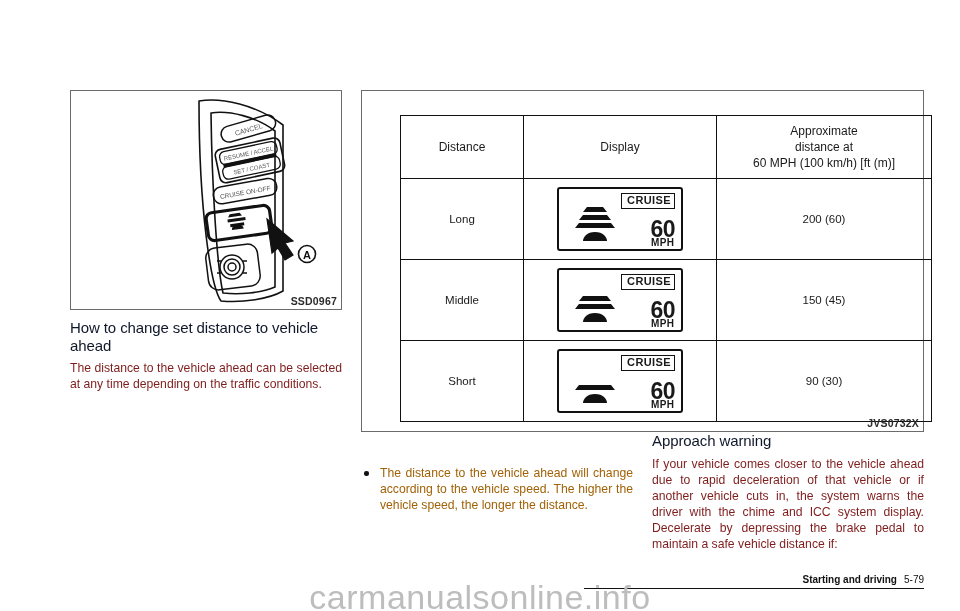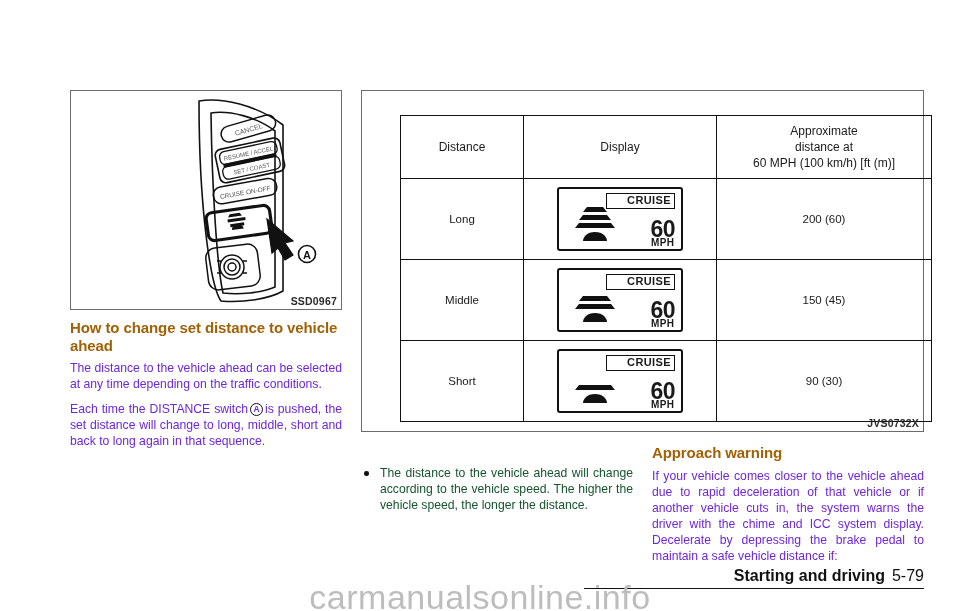--- a/index.html
+++ b/index.html
@@ -51,63 +51,63 @@
   table.dist td{height:78px;font-size:11.5px;}
   .c1{width:106px;margin-left:31px;} .c2{width:176px;} .c3{width:198px;}
 
   
   .meter{
     width:122px;height:60px;border:2.2px solid #111;border-radius:3px;
     margin:0 auto;position:relative;background:#fff;
   }
   .cruise{
     position:absolute;right:6px;top:4px;
-    border:1.6px solid #111;padding:0px 3px 1px 20px;
+    border:1.6px solid #111;padding:0px 3px 1px 5px;
     font-size:11px;font-weight:bold;letter-spacing:.4px;line-height:1.15;
     font-family:"Liberation Sans", sans-serif;
   }
   .spd{
     position:absolute;right:6px;bottom:2px;text-align:right;line-height:.82;
   }
   .spd .num{font-size:23px;font-weight:bold;letter-spacing:-.5px;display:block;}
   .spd .unit{font-size:10px;font-weight:bold;letter-spacing:.4px;display:block;text-align:center;}
   .veh{
     position:absolute;left:10px;bottom:5px;width:52px;height:40px;
   }
 
   
   h2.head{
-    font-size:15px;font-weight:bold;line-height:1.18;
-    margin:9px 0 7px 0;color:#a16207;letter-spacing:-.1px;
+    font-size:15px;font-weight:normal;line-height:1.18;
+    margin:9px 0 7px 0;color:#0f172a;letter-spacing:-.1px;
   }
   p.body{
     font-size:12.2px;line-height:1.31;margin:0 0 9px 0;
-    text-align:justify;color:#6d28d9;
+    text-align:justify;color:#7f1d1d;
   }
   p.body.last{margin-bottom:0;}
   ul.bul{list-style:none;margin:9px 0 0 0;padding:0;}
   ul.bul li{
     font-size:12.2px;line-height:1.31;text-align:justify;
-    position:relative;padding-left:19px;margin-bottom:8px;color:#14532d;margin-top:20px;
+    position:relative;padding-left:19px;margin-bottom:8px;color:#a16207;margin-top:20px;
   }
   ul.bul li::before{
     content:"";position:absolute;left:3px;top:5px;
     width:4.5px;height:4.5px;border-radius:50%;background:#111;
   }
   .amark{
     display:inline-block;border:1.2px solid #111;border-radius:50%;
     width:11px;height:11px;line-height:10px;font-size:8.5px;
     text-align:center;font-weight:bold;vertical-align:1px;
     margin:0 2px;
   }
 
   
   .footer{
     position:absolute;right:36px;bottom:26px;
-    font-size:16px;color:#111;white-space:nowrap;
+    font-size:10px;color:#111;white-space:nowrap;
   }
   .footer .ttl{font-weight:bold;}
   .footer .pg{font-weight:normal;margin-left:7px;}
   .footrule{
     position:absolute;right:36px;bottom:22px;width:340px;height:1px;
     background:#111;
   }
   .watermark{
     position:absolute;left:0;right:0;bottom:-6px;text-align:center;
     font-size:34px;color:#bdbdbd;letter-spacing:.5px;
@@ -178,21 +178,20 @@
           <path d="M150 170 h-4 M150 182 h-4 M172 170 h4 M172 182 h4"></path>
         </g>
       </svg>
       <div class="figcap">SSD0967</div>
     </div>
 
     <h2 class="head">How to change set distance to vehicle ahead</h2>
 
     <p class="body">The distance to the vehicle ahead can be selected at any time depending on the traffic conditions.</p>
 
-    <p class="body last"><span>Each time the DISTANCE switch</span><span class="amark">A</span><span>is pushed, the set distance will change to long, middle, short and back to long again in that sequence.</span></p>
   </div>
 
   <div class="fig-table">
     <table class="dist">
       <thead>
         <tr>
           <th class="c1">Distance</th>
           <th class="c2">Display</th>
           <th class="c3 hdr3">
             <span>Approximate</span><br>
@@ -270,21 +269,21 @@
     </table>
     <div class="figcap">JVS0732X</div>
   </div>
 
   <div class="col" style="left:361px;top:446px;width:272px;">
     <ul class="bul">
       <li>The distance to the vehicle ahead will change according to the vehicle speed. The higher the vehicle speed, the longer the distance.</li>
     </ul>
   </div>
 
-  <div class="col" style="left:652px;top:444px;width:272px;">
+  <div class="col" style="left:652px;top:432px;width:272px;">
     <h2 class="head" style="margin-top:0;">Approach warning</h2>
     <p class="body last">If your vehicle comes closer to the vehicle ahead due to rapid deceleration of that vehicle or if another vehicle cuts in, the system warns the driver with the chime and ICC system display. Decelerate by depressing the brake pedal to maintain a safe vehicle distance if:</p>
   </div>
 
   <div class="footrule"></div>
   <div class="footer">
     <span class="ttl">Starting and driving</span><span class="pg">5-79</span>
   </div>
   <div class="watermark">carmanualsonline.info</div>
 

